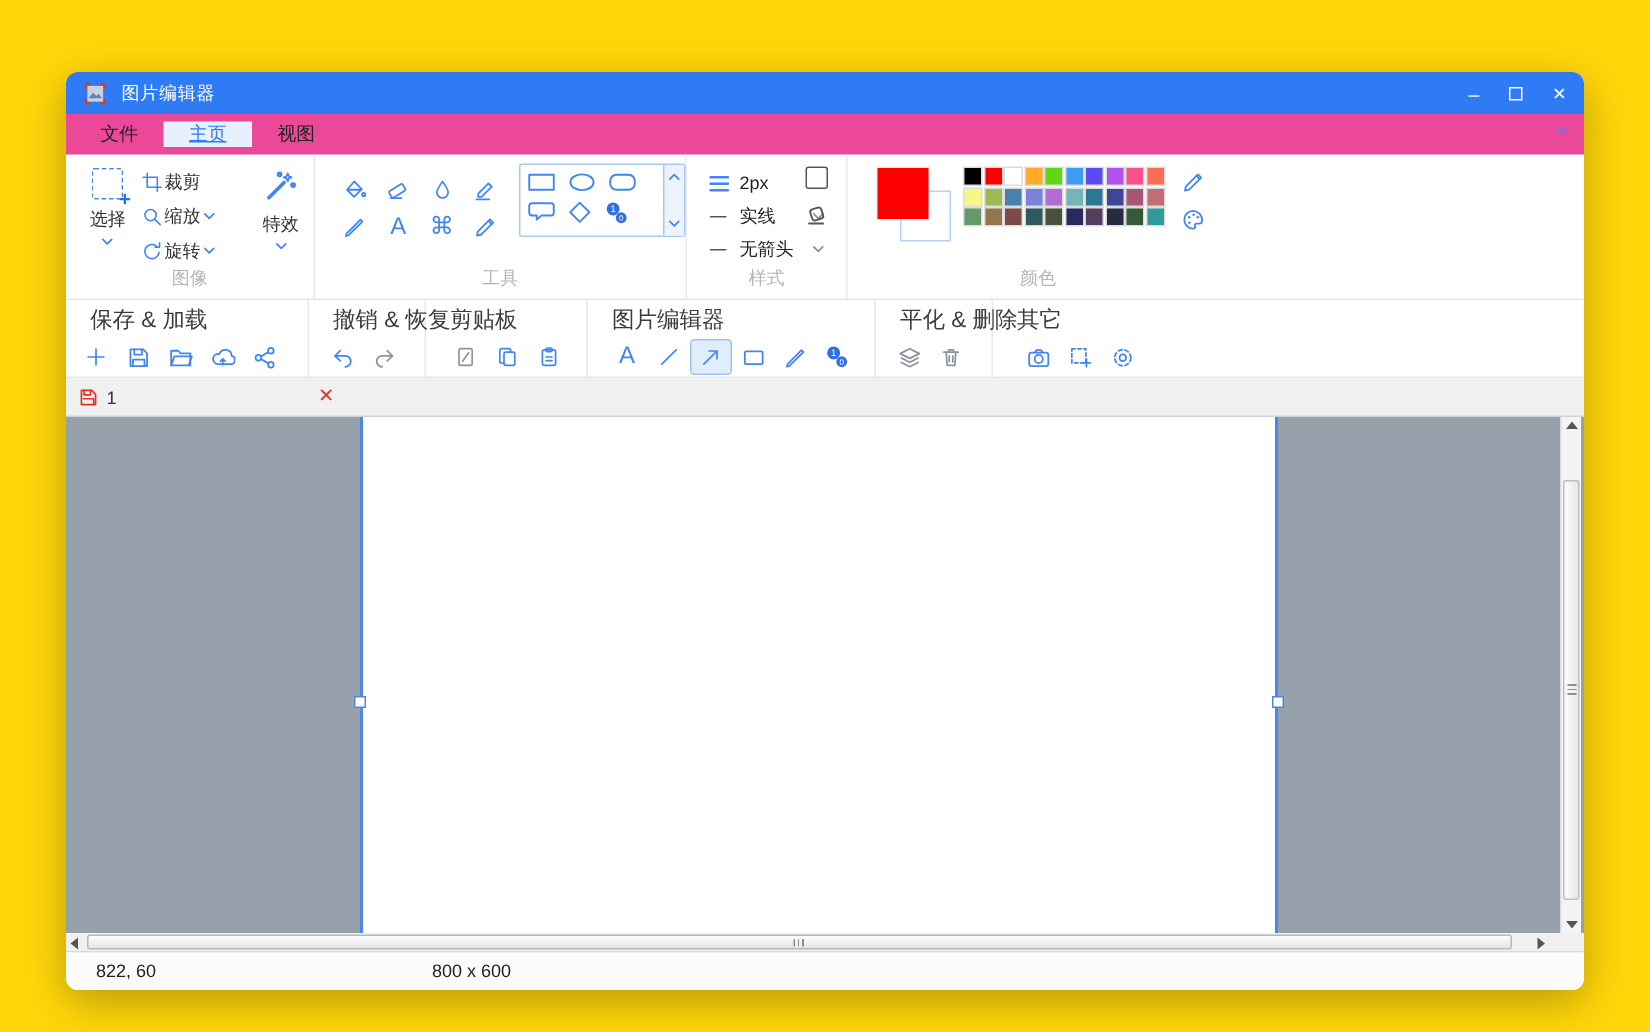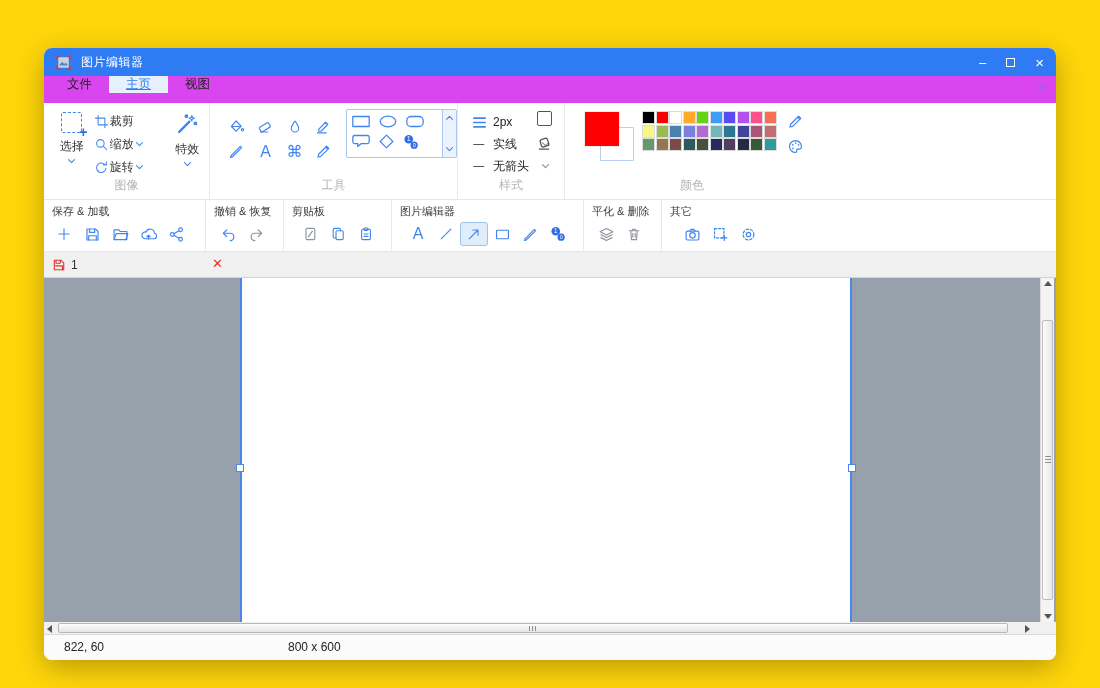--- a/index.html
+++ b/index.html
@@ -9,21 +9,21 @@
   border-radius:8px; overflow:hidden; box-shadow:0 8px 28px rgba(0,0,0,.28); display:flex; flex-direction:column; }
 
 
 .titlebar { height:28px; background:#2e7bf3; display:flex; align-items:center; padding:0 12px; flex:none; }
 .titlebar .title { color:#fff; font-size:12px; margin-left:10px; letter-spacing:.5px; }
 .winctrl { margin-left:auto; display:flex; align-items:center; gap:20px; }
 .winctrl span { color:#fff; font-size:13px; line-height:1; cursor:default; }
 .btn-max { width:9px; height:9px; border:1.2px solid #fff; display:inline-block; }
 
 
-.menubar { height:27px; background:#d946ef; display:flex; align-items:flex-start; padding-left:6px; flex:none; position:relative; }
+.menubar { height:27px; background:#ec4899; display:flex; align-items:center; padding-left:6px; flex:none; position:relative; }
 .mtab { font-size:12.5px; color:#222; padding:0 17px; display:flex; align-items:center; cursor:default; }
 .mtab.active { color:#2f7cf6; background:#e7f0fd;text-decoration:underline; }
 .menubar .collapse { position:absolute; right:10px; top:8px; }
 
 
 .ribbon { height:97px; display:flex; flex:none; border-bottom:1px solid #e6e6e6; background:#fff; }
 .rgroup { position:relative; height:100%; }
 .rgroup.bdr { border-right:1px solid #e9e9e9; }
 .glabel { position:absolute; bottom:5px; left:0; right:0; text-align:center; font-size:12px; color:#b5b5b5; }
 .bigbtn { width:44px; display:flex; flex-direction:column; align-items:center; padding-top:9px; cursor:default; }
@@ -60,21 +60,21 @@
 .swatch-secondary { position:absolute; left:35px; top:24px; width:34px; height:34px; background:#fff; border:1.6px solid #b9d0f2; z-index:1; }
 .palette { position:absolute; left:78px; top:9px; display:grid; grid-template-columns:repeat(10,11px); grid-auto-rows:11px; gap:2.5px; }
 .sw { width:11px; height:11px; box-shadow:0 0 0 1px #dcdcdc; cursor:default; }
 .coloricons { position:absolute; left:222px; top:10px; display:flex; flex-direction:column; gap:8px; }
 .cgl { position:absolute; bottom:5px; left:0; width:254px; text-align:center; font-size:12px; color:#b5b5b5; }
 
 
 .toolbar2 { height:52px; display:flex; flex:none; border-bottom:1px solid #e6e6e6; background:#fff; }
 .t2group { position:relative; height:100%; padding-top:4px; }
 .t2group.bdr { border-right:1px solid #e9e9e9; }
-.t2label { font-size:11px; color:#3c3c3c; padding-left:8px; white-space:nowrap; }
+.t2label { font-size:15px; color:#3c3c3c; padding-left:16px; white-space:nowrap; }
 .t2icons { display:flex; margin-top:3px; }
 .tbtn { width:28px; height:24px; display:flex; align-items:center; justify-content:center; cursor:default; border:1px solid transparent; border-radius:3px; }
 .tbtn.selected { background:#e0edfb; border-color:#9dc3ee; }
 
 
 .tabstrip { height:26px; background:#f0f0f0; border-bottom:1px solid #d2d2d2; flex:none; position:relative; display:flex; align-items:center; }
 .tabstrip .tab { display:flex; align-items:center; gap:6px; padding-left:9px; }
 .tabstrip .tab .tname { font-size:12px; color:#333; }
 .tabclose { position:absolute; left:168px; top:4px; color:#e03428; font-size:13px; font-weight:bold; cursor:default; }
 

